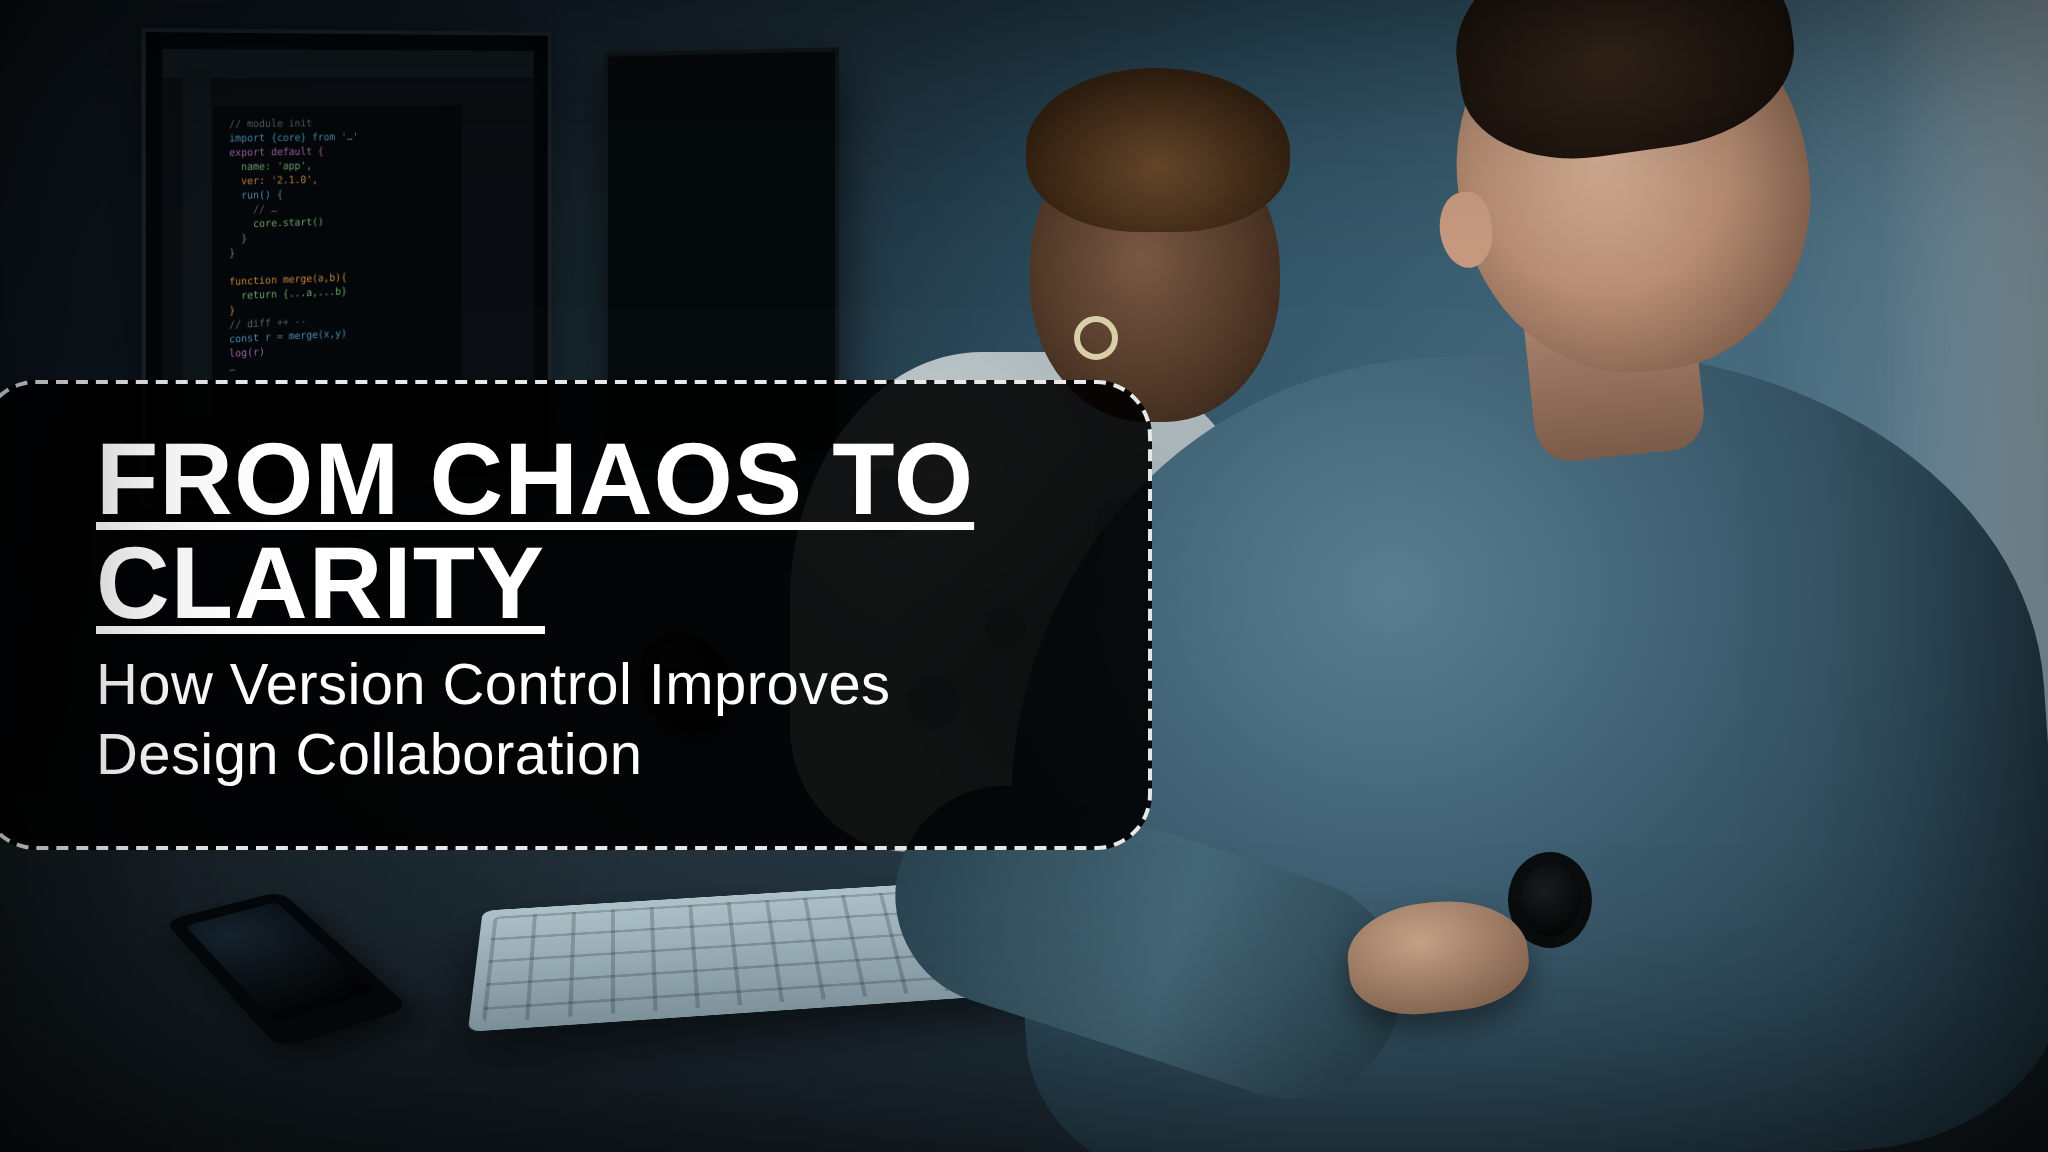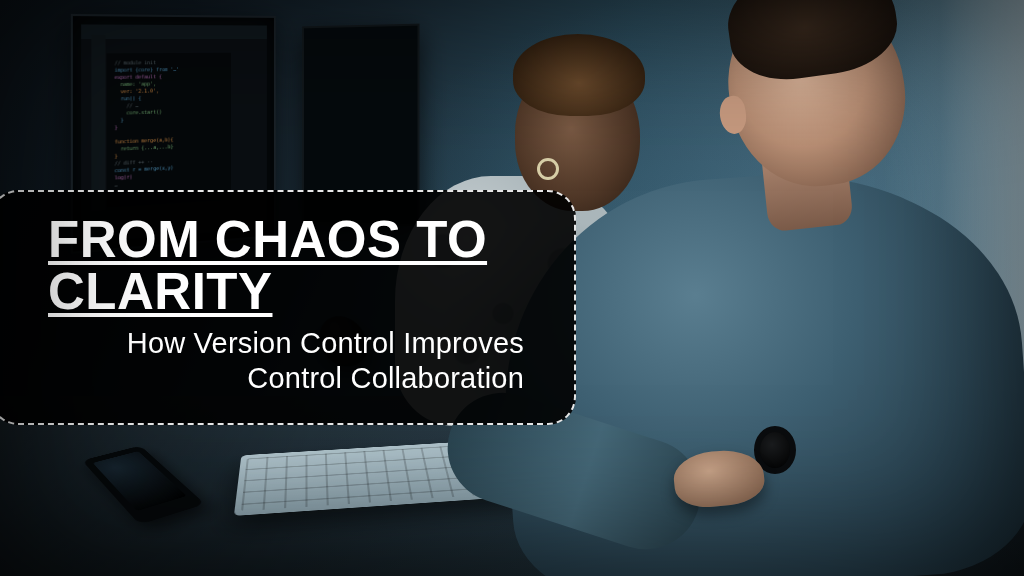--- a/index.html
+++ b/index.html
@@ -257,21 +257,21 @@
     text-underline-offset: 4px;
     text-transform: uppercase;
   }
   .title-sub {
     margin-top: 8px;
     font-family: 'Segoe UI', 'Helvetica Neue', sans-serif;
     font-weight: 400;
     font-size: 29px;
     line-height: 1.22;
     letter-spacing: 0.2px;
-    text-align: right;
+    text-align: left;
     padding-right: 20px;
   }
 
   .vignette{
     position:absolute; inset:0;
     box-shadow: inset 0 0 160px rgba(0,0,0,0.65);
     pointer-events:none;
   }
 </style>
 </head>
@@ -330,18 +330,18 @@
     <div class="neck"></div>
     <div class="head-front"></div>
     <div class="ear-front"></div>
     <div class="hair-front"></div>
   </div>
 
   <div class="title-card">
     <div class="title-main">FROM CHAOS TO CLARITY</div>
     <div class="title-sub">
       <span>How Version Control Improves</span><br>
-      <span>Control Collaboration</span>
+      <span>Design Collaboration</span>
     </div>
   </div>
 
   <div class="vignette"></div>
 </div>
 
 </body></html>

